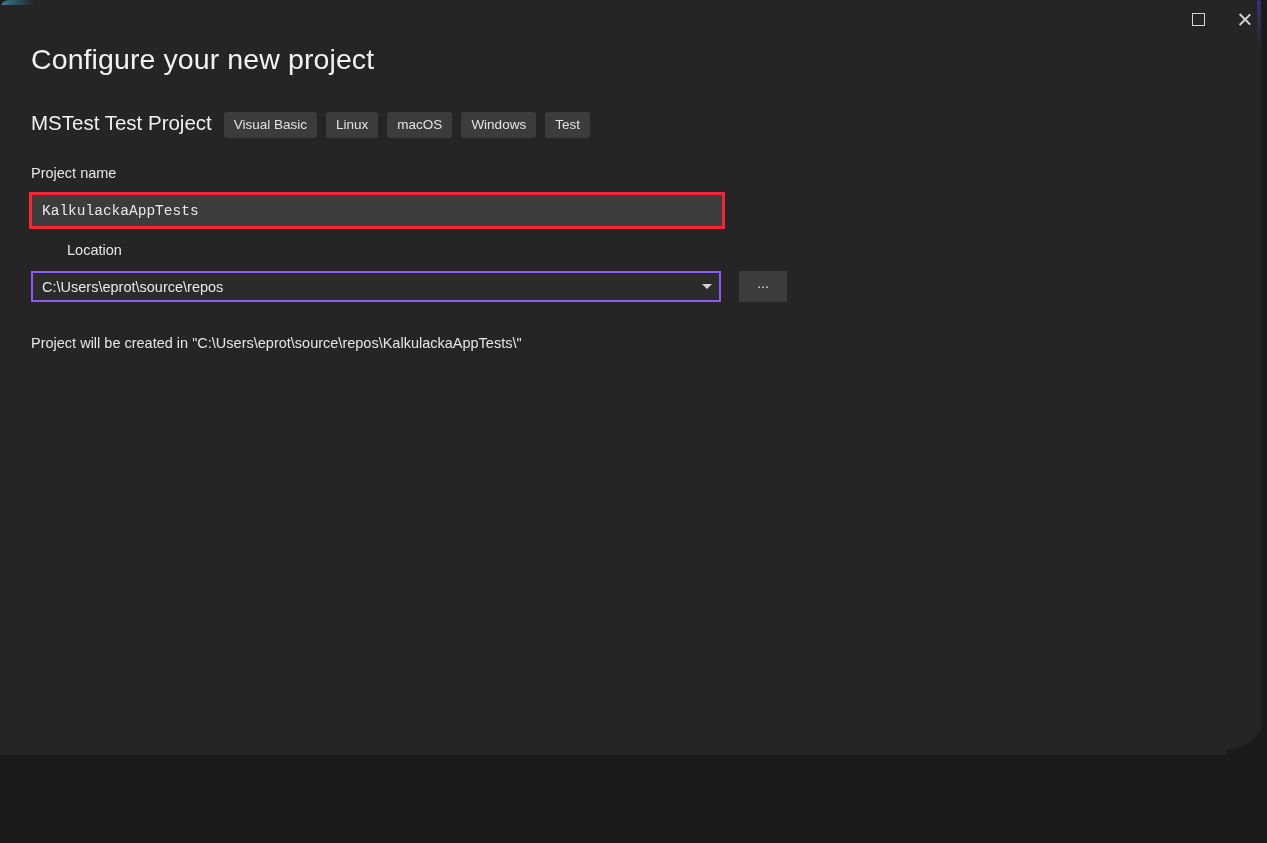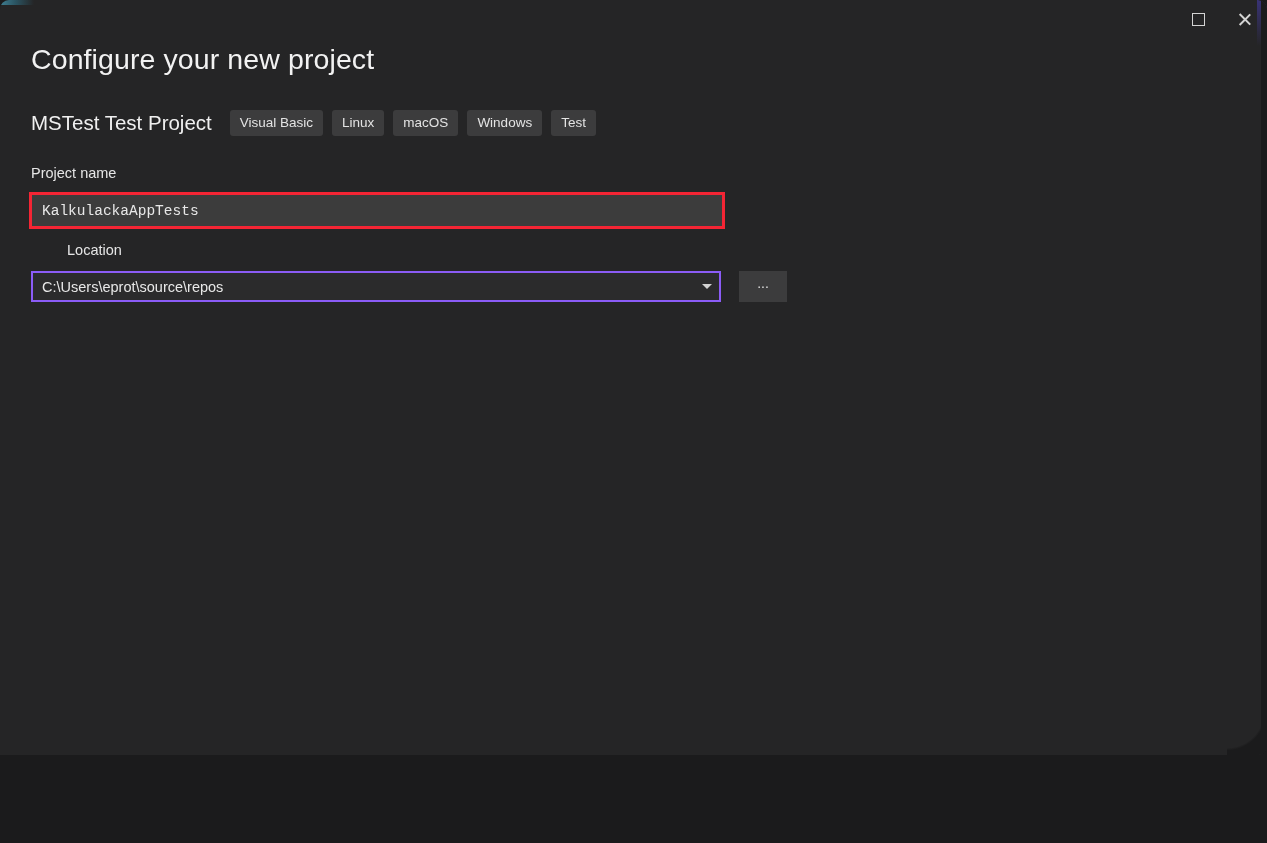--- a/index.html
+++ b/index.html
@@ -104,34 +104,34 @@
     color: #f2f2f2;
     letter-spacing: .1px;
     line-height: 38px;
   }
 
   .subhead-row {
     position: absolute;
     left: 31px;
     top: 108px;
     display: flex;
-    align-items: center;
+    align-items: flex-end;
     height: 30px;
   }
   .template-name {
     font-size: 20.5px;
     color: #f0f0f0;
     font-weight: 400;
     line-height: 30px;
     white-space: nowrap;
   }
   .tag-list {
     display: flex;
     align-items: center;
-    margin-left: 18px;
+    margin-left: 12px;
     gap: 9px;
   }
   .tag {
     background: #3c3c3d;
     color: #e3e3e3;
     font-size: 13.5px;
     line-height: 1;
     padding: 6px 10px 7px;
     border-radius: 3px;
     white-space: nowrap;
@@ -310,19 +310,20 @@
 
   <div class="field-label" id="label-location">Location</div>
 
   <div class="location-combo">
     <div class="value">C:\Users\eprot\source\repos</div>
     <div class="combo-arrow"></div>
   </div>
 
   <button class="browse-button">...</button>
 
+  <div class="created-in-note">Project will be created in "C:\Users\eprot\source\repos\KalkulackaAppTests\"</div>
 
   <button class="back-button">Back</button>
 
   <button class="next-button">Next</button>
   <div class="next-highlight"></div>
 
 </div>
 
 </body></html>

